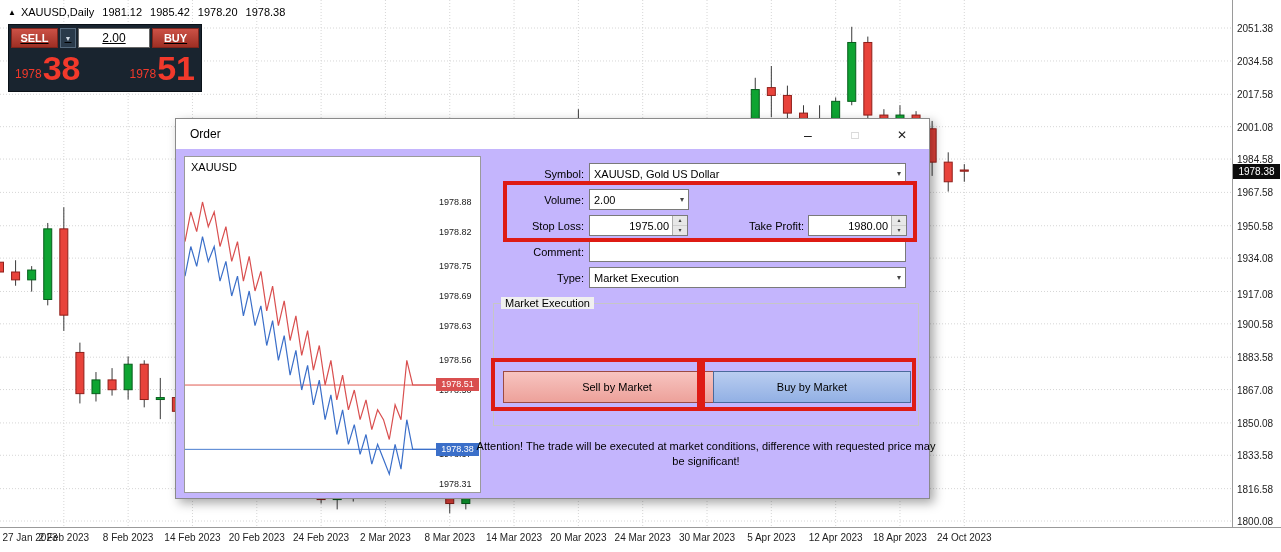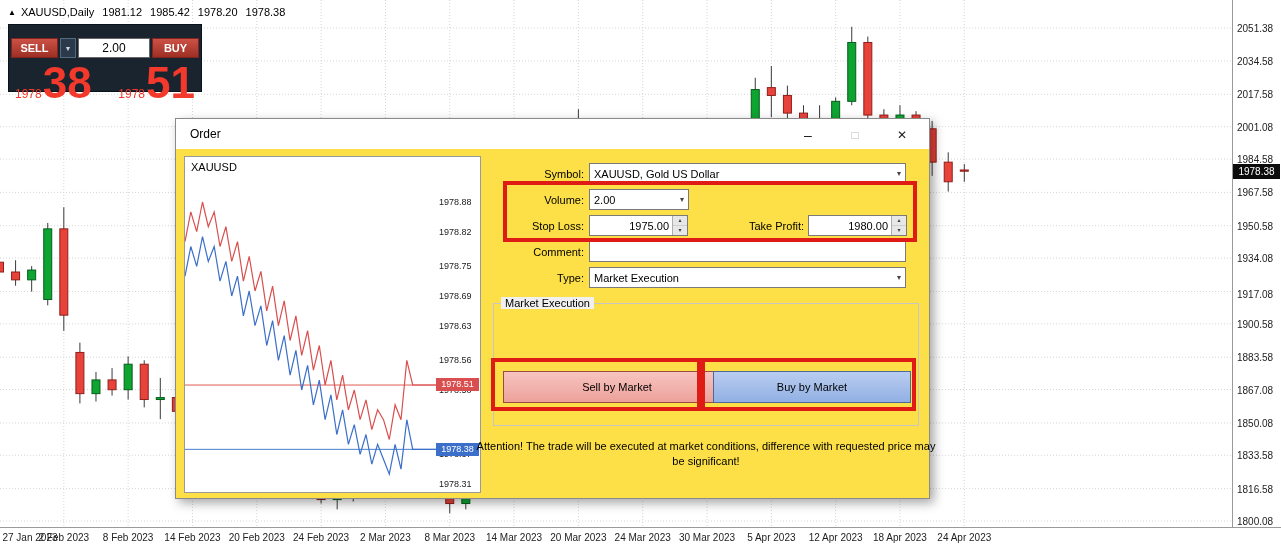--- a/index.html
+++ b/index.html
@@ -18,34 +18,34 @@
   .price-tick{position:absolute;left:1237px;font-size:10px;color:#222;transform:translateY(-50%);white-space:nowrap;}
   .date-tick{position:absolute;top:532px;font-size:10px;color:#222;transform:translateX(-50%);white-space:nowrap;}
   #current-price-tag{position:absolute;left:1233px;top:164px;width:47px;height:15px;background:#0c0c0c;
         color:#fff;font-size:10px;line-height:15px;text-align:center;z-index:3;}
   
   #chart-header{position:absolute;left:8px;top:6px;z-index:4;display:flex;gap:8px;font-size:11px;color:#000;align-items:center;}
   #chart-header .tri{font-size:8px;margin-right:-3px;}
   
   #one-click{position:absolute;left:8px;top:24px;width:194px;height:68px;background:#19242f;
         border:1px solid #0a1118;z-index:6;box-sizing:border-box;}
-  .oc-row{display:flex;gap:2px;padding:13px 2px 2px 2px;}
+  .oc-row{display:flex;gap:2px;padding:3px 2px 2px 2px;text-decoration:underline;}
   .oc-btn{width:47px;height:20px;background:linear-gradient(#cc5146,#9e2f24);border:1px solid #7e241c;
         color:#fff;font-weight:bold;font-size:11px;line-height:18px;text-align:center;box-sizing:border-box;
         font-family:"Liberation Sans",sans-serif;padding:0;}
   .oc-caret{width:16px;height:20px;background:#2a3a4a;border:1px solid #55697c;color:#cfd8e2;font-size:7px;
         display:flex;align-items:center;justify-content:center;box-sizing:border-box;}
   .oc-vol{flex:1;height:20px;background:#fff;border:1px solid #666;color:#000;font-size:12px;
         display:flex;align-items:center;justify-content:center;box-sizing:border-box;}
   .oc-prices{display:flex;justify-content:space-between;padding:2px 6px 0 6px;color:#f2392b;}
   .oc-price{display:flex;align-items:flex-end;}
   .oc-price .small{font-size:12px;margin-bottom:3px;margin-right:1px;}
-  .oc-price .big{font-size:44px;font-weight:bold;line-height:0.95;}
-  
-  #order-dialog{position:absolute;left:175px;top:118px;width:753px;height:379px;background:#fde047;
+  .oc-price .big{font-size:34px;font-weight:bold;line-height:0.95;}
+  
+  #order-dialog{position:absolute;left:175px;top:118px;width:753px;height:379px;background:#c4b5fd;
         border:1px solid #8a8a8a;box-shadow:4px 4px 10px rgba(0,0,0,.35);z-index:10;box-sizing:content-box;}
   #dlg-titlebar{position:absolute;left:0;top:0;width:100%;height:30px;background:#ffffff;}
   #dlg-title{position:absolute;left:14px;top:0;line-height:30px;font-size:12px;color:#000;}
   .win-btn{position:absolute;top:3px;width:34px;height:24px;text-align:center;line-height:24px;background:transparent;border:none;}
   #btn-min{right:104px;font-size:14px;color:#222;}
   #btn-max{right:57px;font-size:12px;color:#b9b9b9;}
   #btn-close{right:10px;font-size:12px;color:#222;}
   
   #mini-chart{position:absolute;left:8px;top:37px;width:297px;height:337px;background:#fff;border:1px solid #9a9a9a;box-sizing:border-box;}
   #mini-svg{position:absolute;left:0;top:0;}
@@ -287,21 +287,21 @@
       <div class="date-tick" style="left: 321.1px;">24 Feb 2023</div>
       <div class="date-tick" style="left: 385.42px;">2 Mar 2023</div>
       <div class="date-tick" style="left: 449.74px;">8 Mar 2023</div>
       <div class="date-tick" style="left: 514.06px;">14 Mar 2023</div>
       <div class="date-tick" style="left: 578.38px;">20 Mar 2023</div>
       <div class="date-tick" style="left: 642.7px;">24 Mar 2023</div>
       <div class="date-tick" style="left: 707.02px; text-align: right;">30 Mar 2023</div>
       <div class="date-tick" style="left: 771.34px;">5 Apr 2023</div>
       <div class="date-tick" style="left: 835.66px;">12 Apr 2023</div>
       <div class="date-tick" style="left: 899.98px;">18 Apr 2023</div>
-      <div class="date-tick" style="left: 964.3px;">24 Apr 2023</div>
+      <div class="date-tick" style="left: 964.3px;">24 Oct 2023</div>
     </div>
   <div id="current-price-tag">1978.38</div>
 
   <div id="chart-header">
     <span class="tri">▲</span>
     <span>XAUUSD,Daily</span>
     <span>1981.12</span>
     <span>1985.42</span>
     <span>1978.20</span>
     <span>1978.38</span>

